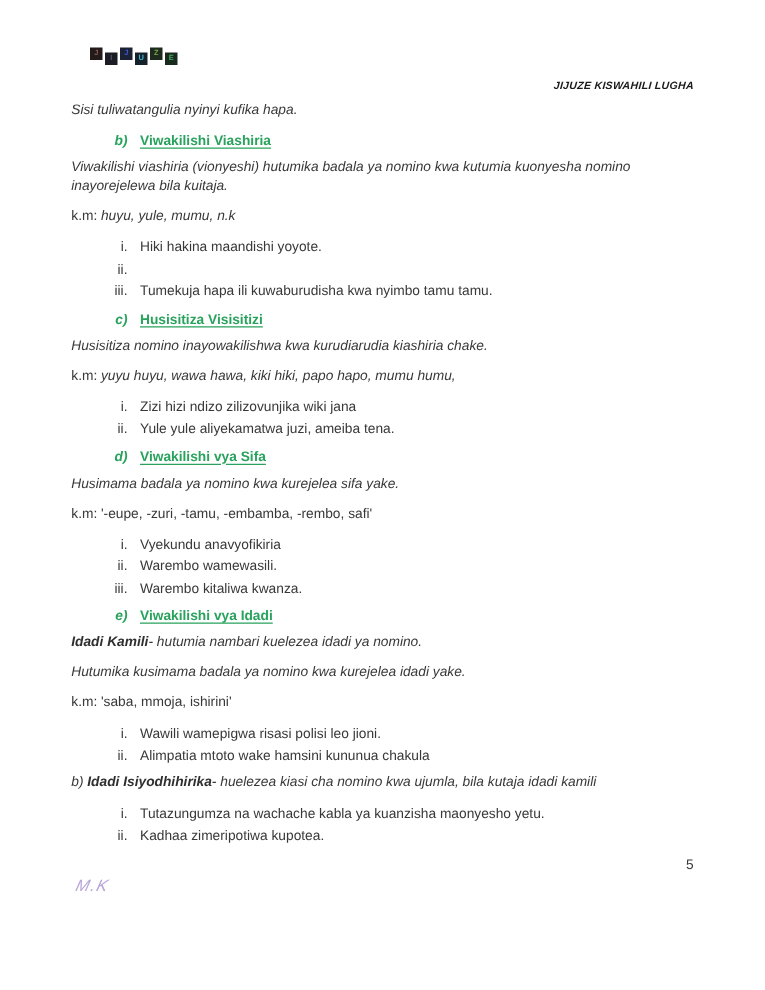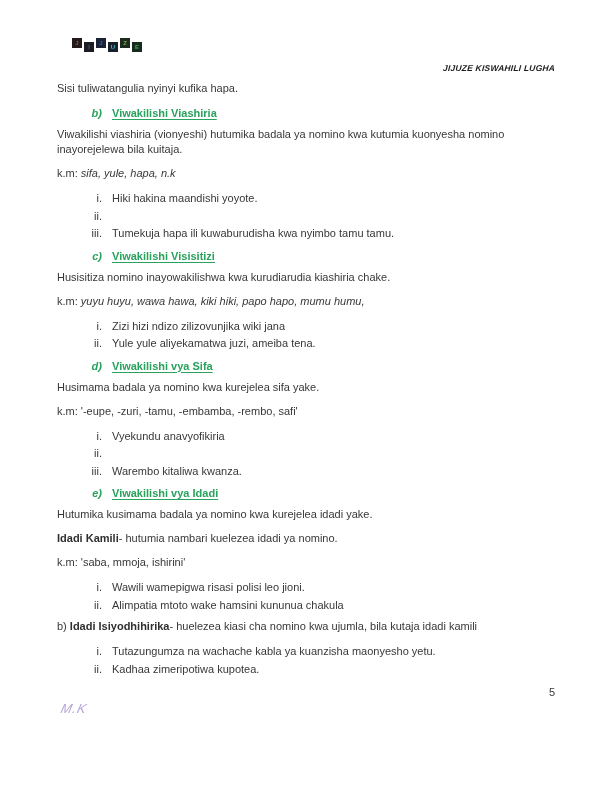--- a/index.html
+++ b/index.html
@@ -35,21 +35,21 @@
   .logo .sq:nth-child(5) { background: #1d2a1d; color: #79a84f; }
   .logo .sq:nth-child(6) { background: #182b1e; color: #3fae62; }
   .brand {
     font-size: 8.5px; font-weight: 700; font-style: italic;
     letter-spacing: 0.2px; color: #1a1a1a;
     transform: skewX(-4deg);
     margin-bottom: 3px;
   }
 
   
-  .para    { font-size: 11px; line-height: 15px; margin-bottom: 9px; }
+  .para    { font-size: 11px; line-height: 15px; margin-bottom: 9px; font-style: italic; }
   .para2   { margin-bottom: 8px; }
   .example { font-size: 11px; line-height: 15px; margin-bottom: 9px; }
   .example .ex-items { margin-left: 3px; }
   .example .ital { font-style: italic; }
   strong { font-weight: 700; color: #2f2f2f; }
 
   .heading { display: flex; font-size: 11px; line-height: 17px; margin-bottom: 5px; }
   .h-letter {
     width: 45px; flex: none; text-align: right;
     font-weight: 700; font-style: italic; color: #28A25C;
@@ -90,39 +90,39 @@
   </div>
 
   <p class="para">Sisi tuliwatangulia nyinyi kufika hapa.</p>
 
   <div class="heading">
     <span class="h-letter">b)</span>
     <span class="h-title">Viwakilishi Viashiria</span>
   </div>
   <p class="para">Viwakilishi viashiria (vionyeshi) hutumika badala ya nomino kwa kutumia kuonyesha nomino inayorejelewa bila kuitaja.</p>
   <p class="example">
-    <span>k.m:</span><span class="ex-items ital">sifa, yule, hapa, n.k</span>
+    <span>k.m:</span><span class="ex-items ital">huyu, yule, mumu, n.k</span>
   </p>
   <div class="rlist">
     <div class="row">
       <span class="marker">i.</span>
       <span class="item-text">Hiki hakina maandishi yoyote.</span>
     </div>
     <div class="row">
       <span class="marker">ii.</span>
     </div>
     <div class="row">
       <span class="marker">iii.</span>
       <span class="item-text">Tumekuja hapa ili kuwaburudisha kwa nyimbo tamu tamu.</span>
     </div>
   </div>
 
   <div class="heading">
     <span class="h-letter">c)</span>
-    <span class="h-title">Viwakilishi Visisitizi</span>
+    <span class="h-title">Husisitiza Visisitizi</span>
   </div>
   <p class="para">Husisitiza nomino inayowakilishwa kwa kurudiarudia kiashiria chake.</p>
   <p class="example">
     <span>k.m:</span><span class="ex-items ital">yuyu huyu, wawa hawa, kiki hiki, papo hapo, mumu humu,</span>
   </p>
   <div class="rlist">
     <div class="row">
       <span class="marker">i.</span>
       <span class="item-text">Zizi hizi ndizo zilizovunjika wiki jana</span>
     </div>
@@ -140,34 +140,35 @@
   <p class="example">
     <span>k.m:</span><span class="ex-items">'-eupe, -zuri, -tamu, -embamba, -rembo, safi'</span>
   </p>
   <div class="rlist">
     <div class="row">
       <span class="marker">i.</span>
       <span class="item-text">Vyekundu anavyofikiria</span>
     </div>
     <div class="row">
       <span class="marker">ii.</span>
+      <span class="item-text">Warembo wamewasili.</span>
     </div>
     <div class="row">
       <span class="marker">iii.</span>
       <span class="item-text">Warembo kitaliwa kwanza.</span>
     </div>
   </div>
 
   <div class="heading">
     <span class="h-letter">e)</span>
     <span class="h-title">Viwakilishi vya Idadi</span>
   </div>
+  <p class="para"><strong>Idadi Kamili</strong><span>- hutumia nambari kuelezea idadi ya nomino.</span></p>
+
   <p class="para">Hutumika kusimama badala ya nomino kwa kurejelea idadi yake.</p>
-
-  <p class="para"><strong>Idadi Kamili</strong><span>- hutumia nambari kuelezea idadi ya nomino.</span></p>
   <p class="example">
     <span>k.m:</span><span class="ex-items">'saba, mmoja, ishirini'</span>
   </p>
   <div class="rlist">
     <div class="row">
       <span class="marker">i.</span>
       <span class="item-text">Wawili wamepigwa risasi polisi leo jioni.</span>
     </div>
     <div class="row">
       <span class="marker">ii.</span>

